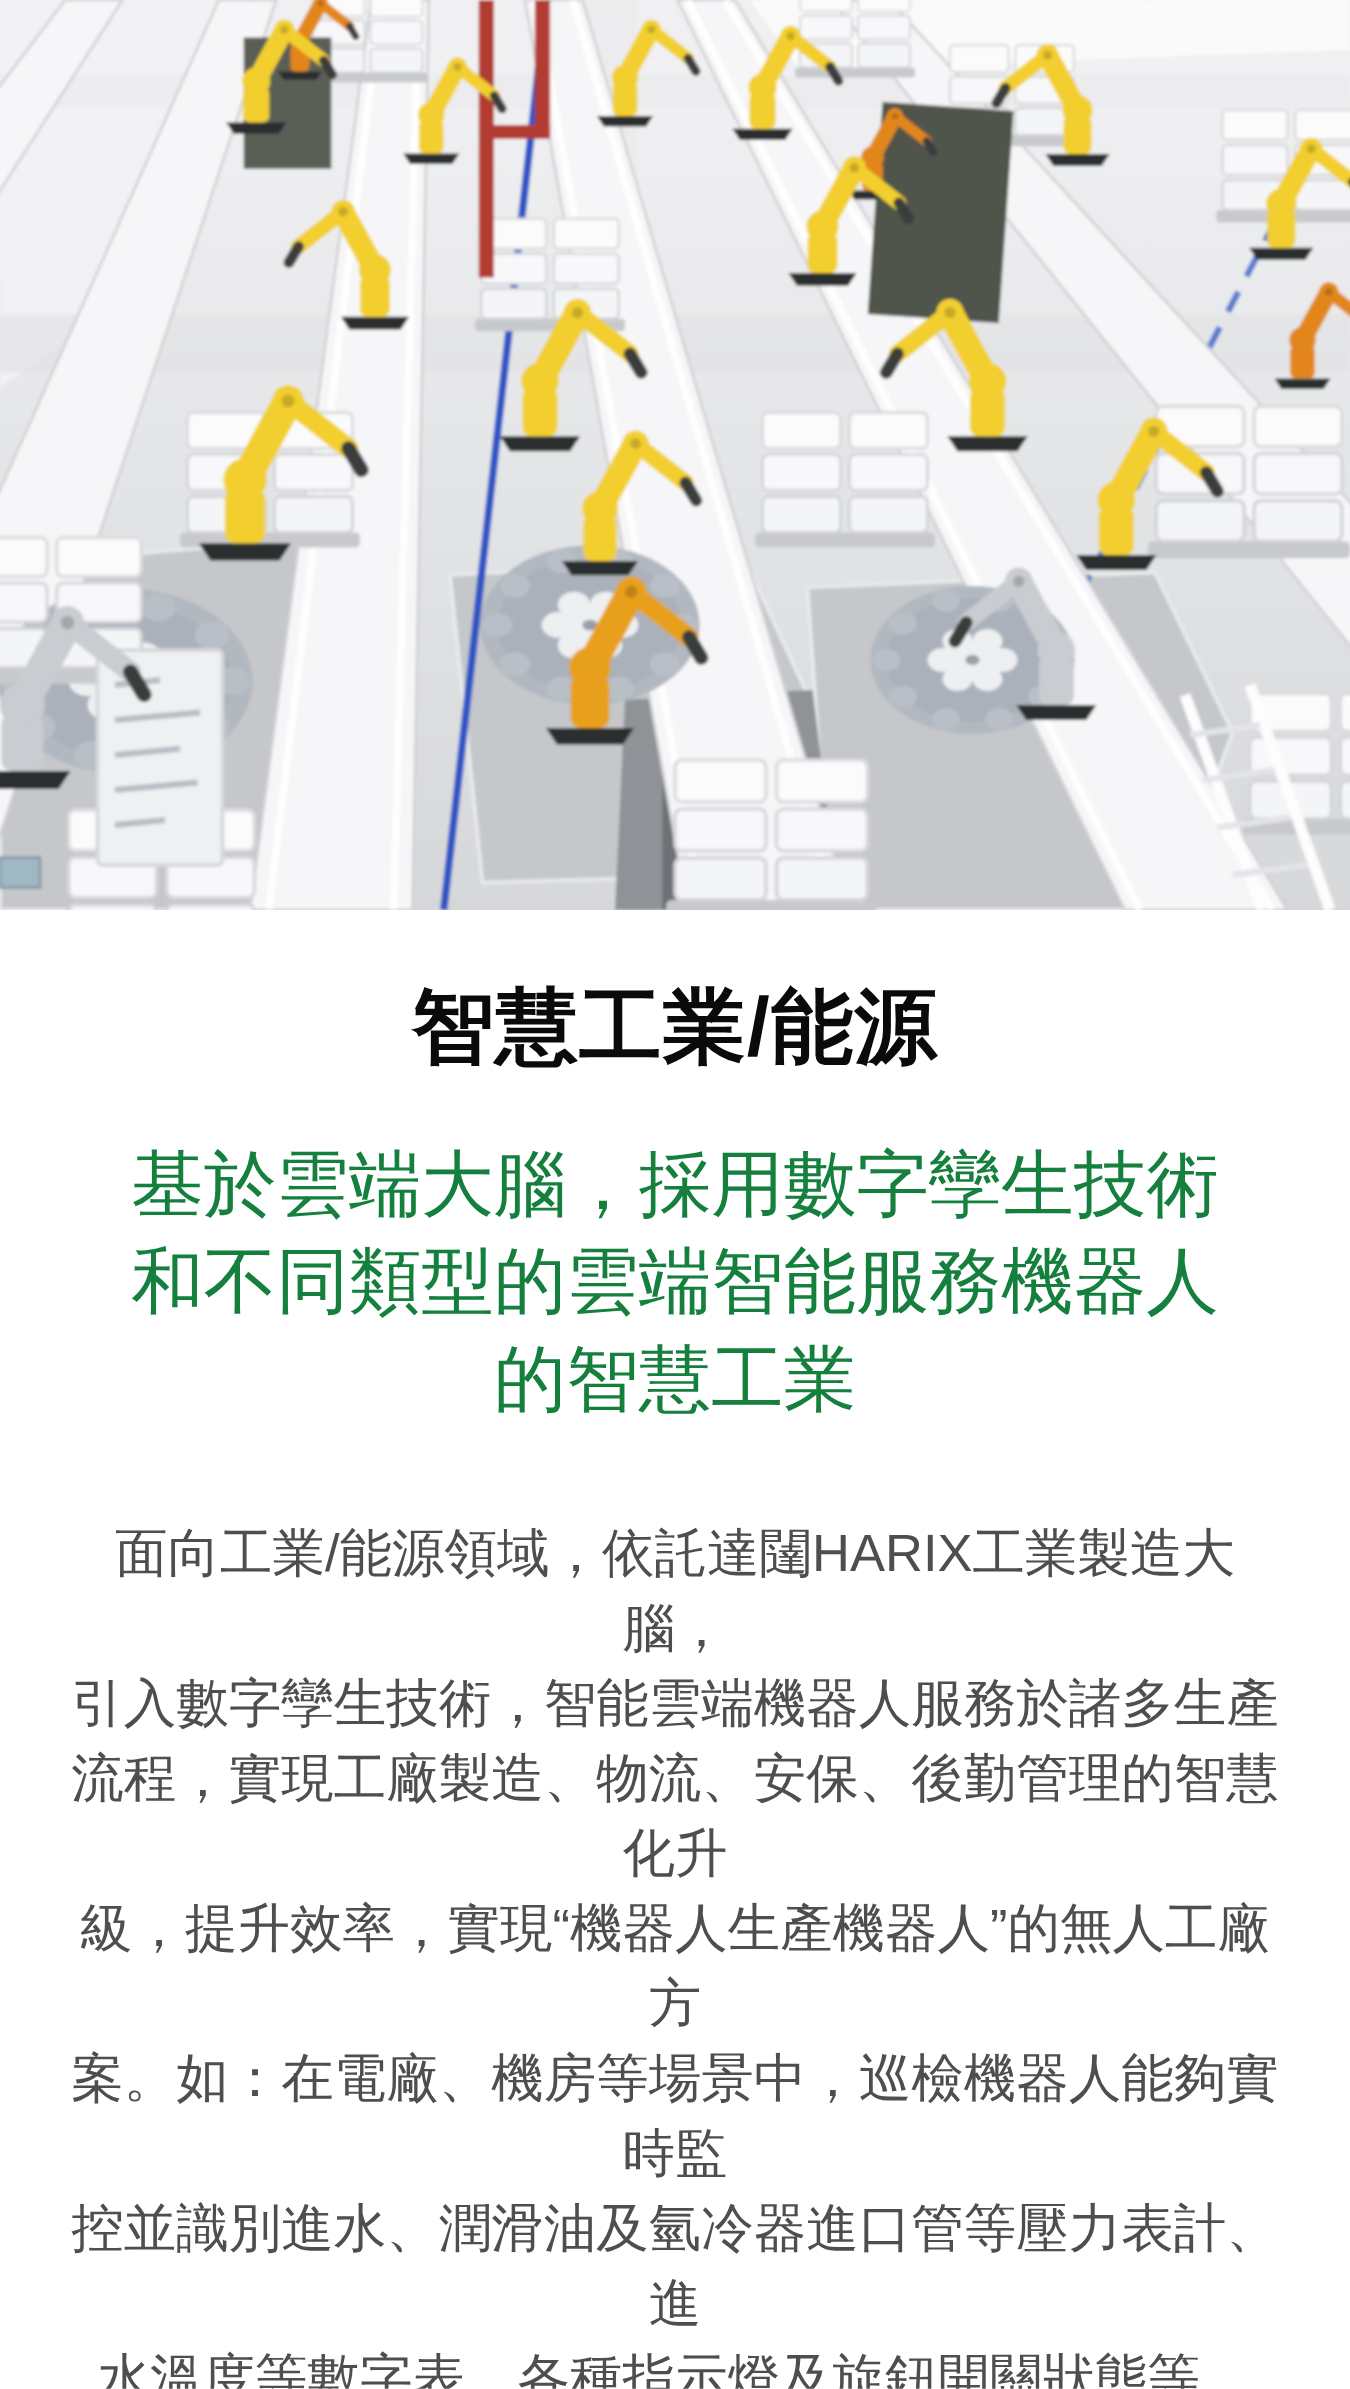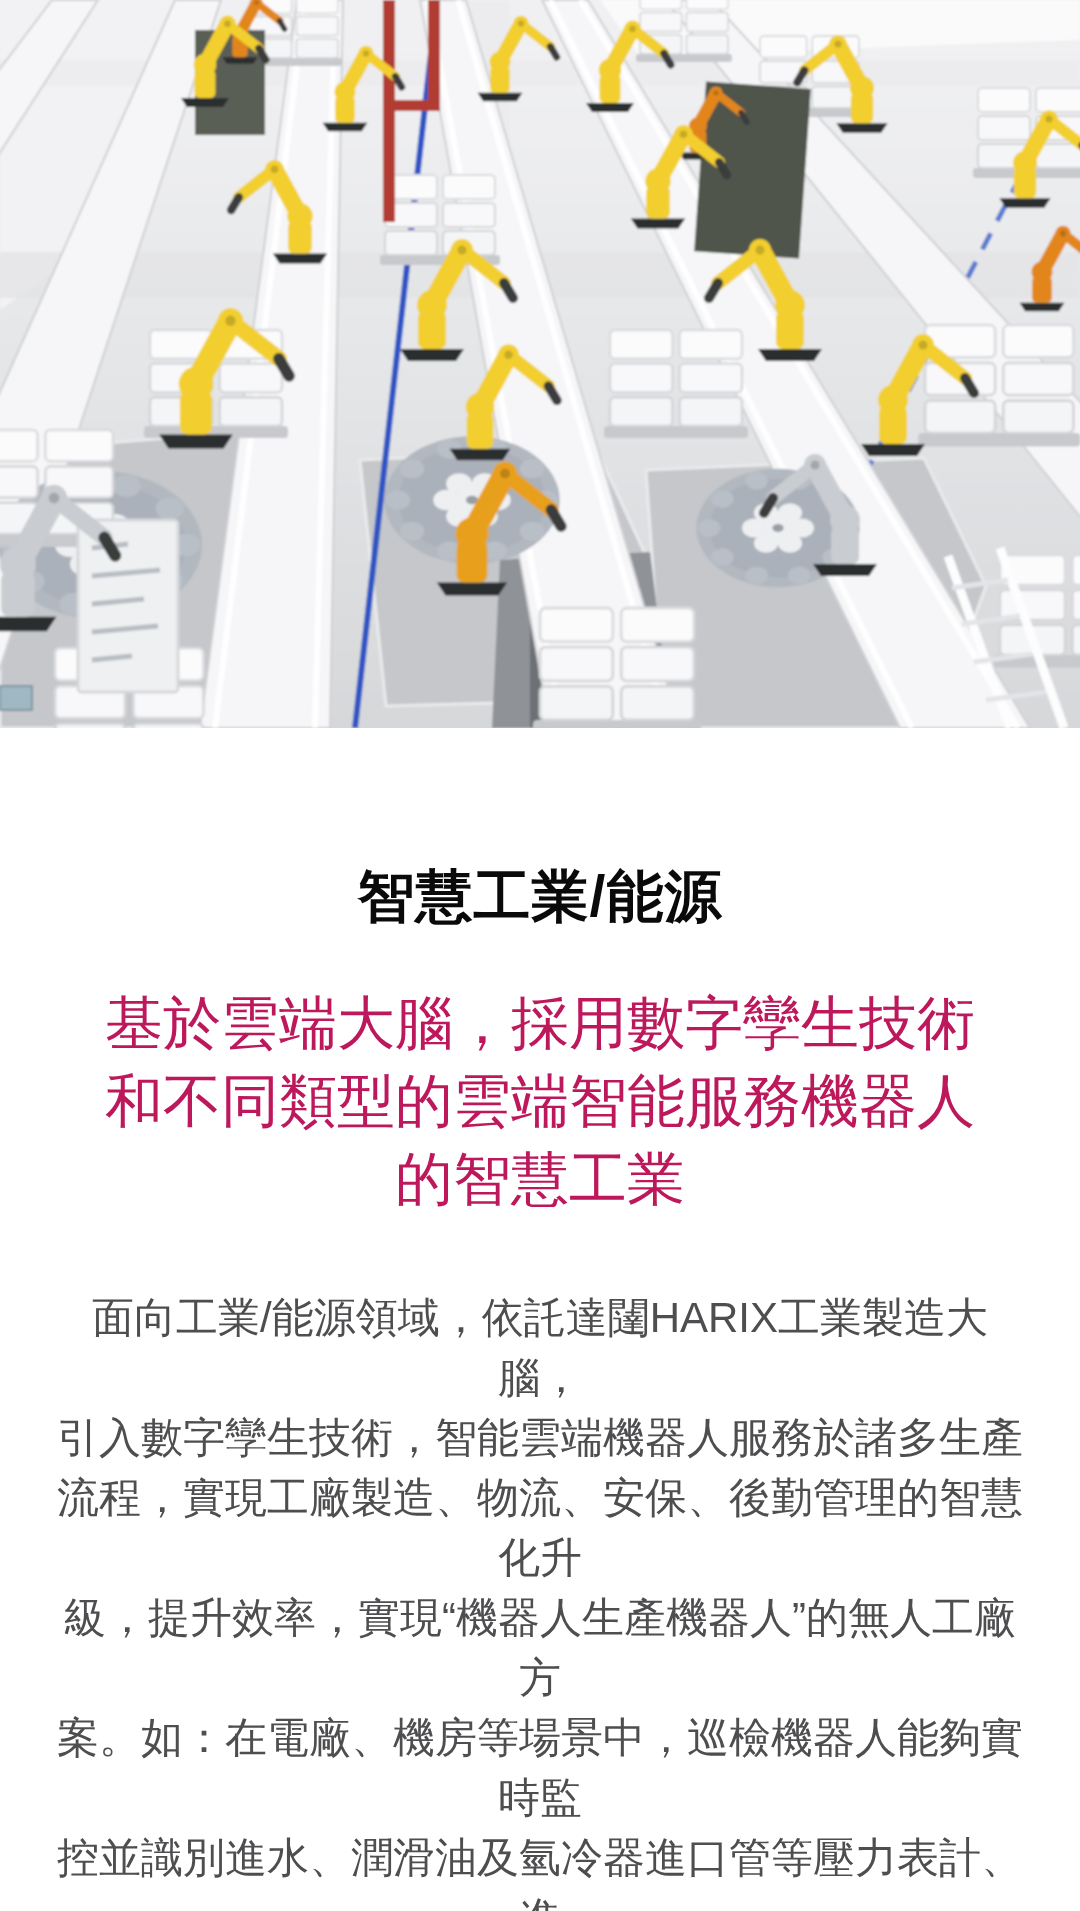--- a/index.html
+++ b/index.html
@@ -16,33 +16,33 @@
     width: 1080px;
     height: 728px;
     overflow: hidden;
     background: #e9eaec;
   }
   .hero svg { display: block; width: 1080px; height: 728px; }
 
   .content { text-align: center; }
 
   .page-title {
-    margin-top: 120px;
-    font-size: 57px;
+    margin-top: 45px;
+    font-size: 66px;
     line-height: 96px;
     font-weight: 600;
     color: #0a0a0a;
     letter-spacing: 1px;
   }
   .page-subtitle {
     margin-top: 40px;
     font-size: 58px;
     line-height: 78px;
     font-weight: 400;
-    color: #be185d;
+    color: #15803d;
     white-space: pre-line;
   }
   .body-text {
     margin-top: 70px;
     padding: 0 50px;
     font-size: 42px;
     line-height: 60px;
     font-weight: 400;
     color: #4e4e50;
     white-space: pre-line;

